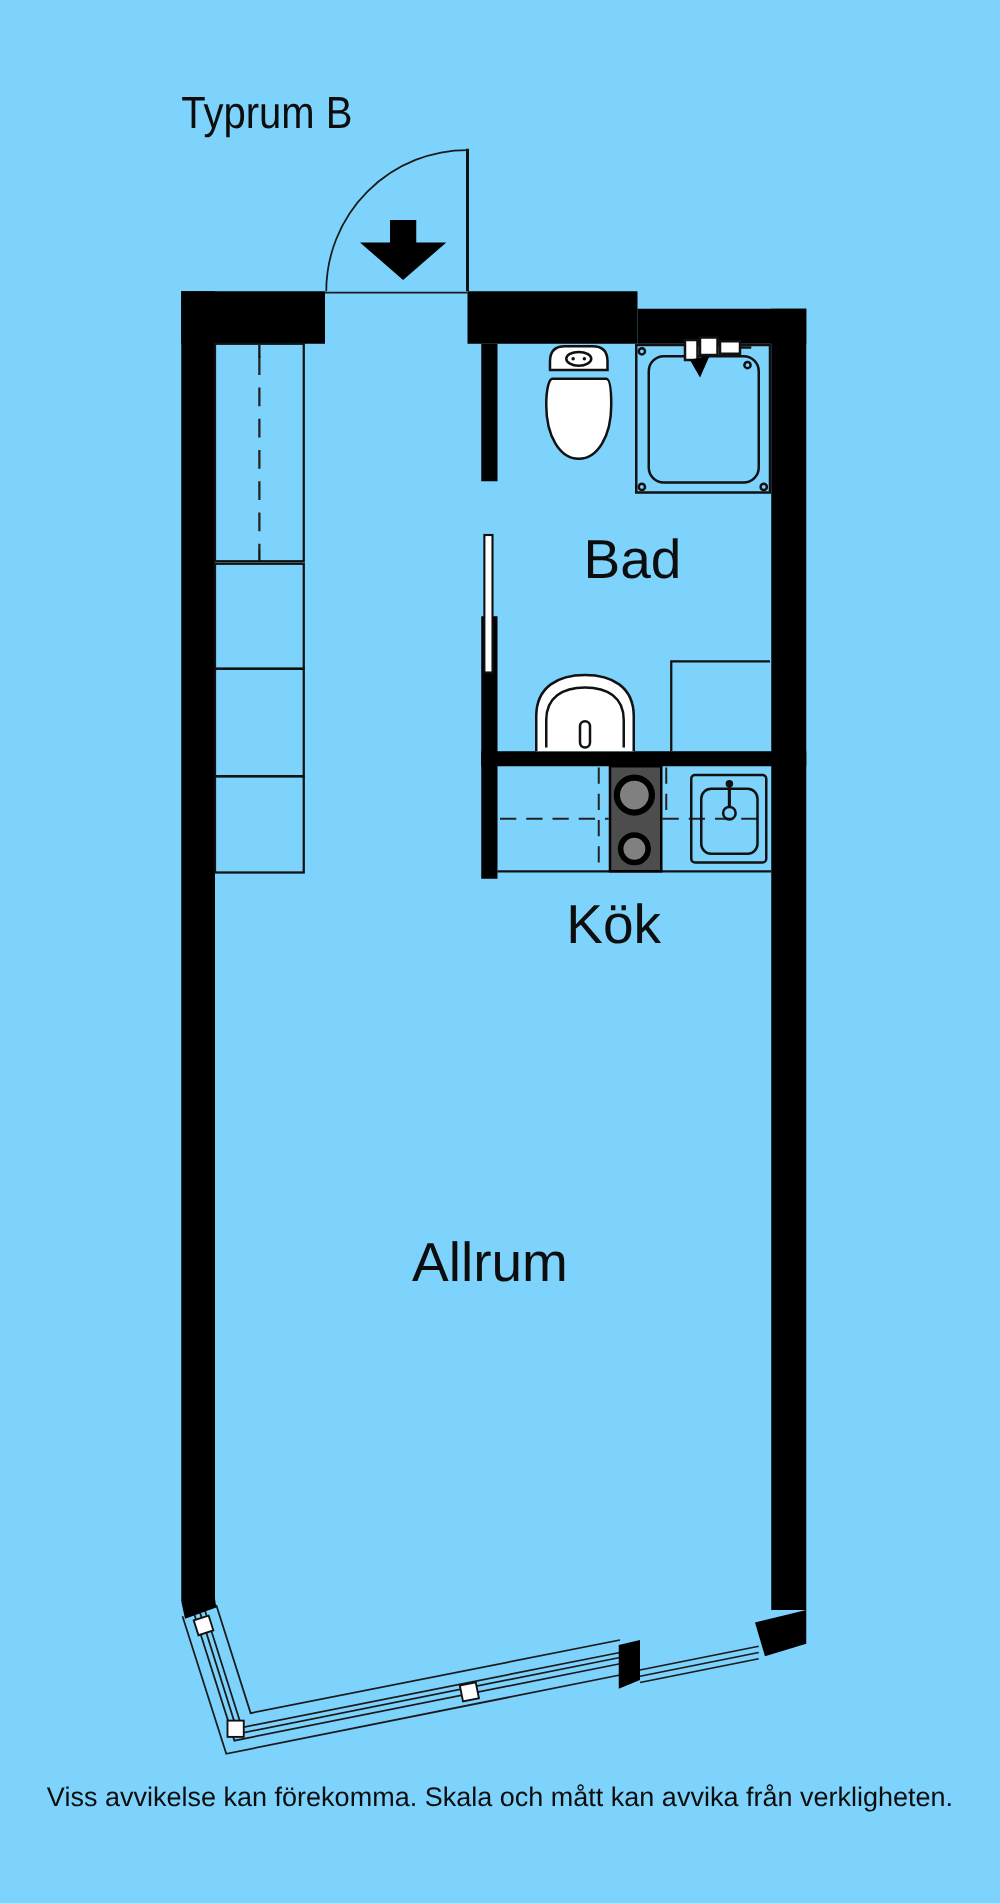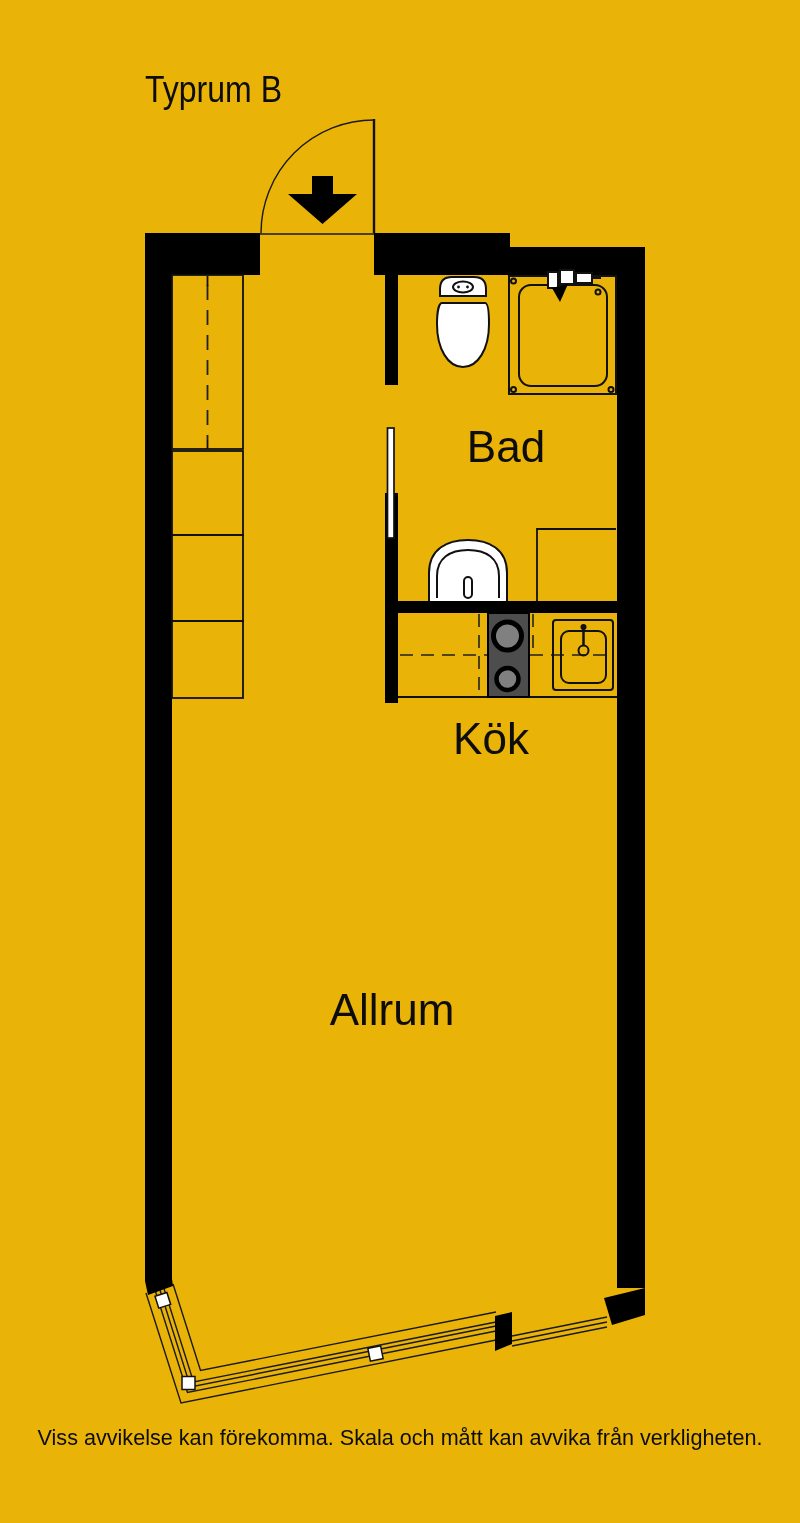--- a/index.html
+++ b/index.html
@@ -1,16 +1,16 @@
 <!DOCTYPE html>
 <html><head>
 <meta charset="utf-8">
 <style>
   html,body{margin:0;padding:0;background:#fff;}
-  .stage{position:relative;width:800px;height:1523px;background:#eab308;overflow:hidden;text-align:center;}
+  .stage{position:relative;width:800px;height:1523px;background:#7dd3fc;overflow:hidden;text-align:center;}
   svg{display:block;}
   svg text{font-family:"Liberation Sans","DejaVu Sans",sans-serif;fill:#0d0d0d;}
   .wall{fill:#000;stroke:none;}
   .thin{stroke:#1a1a1a;stroke-width:1.4;fill:none;}
   .med{stroke:#111;stroke-width:1.8;fill:none;}
   .fix{stroke:#111;stroke-width:2;fill:#fff;}
   .fixn{stroke:#111;stroke-width:2;fill:none;}
   .dash{stroke:#222;stroke-width:1.6;fill:none;stroke-dasharray:13 8;}
   .wdash{stroke:#222;stroke-width:1.8;fill:none;stroke-dasharray:15 10;}
   .mull{fill:#fff;stroke:#111;stroke-width:1.5;}

